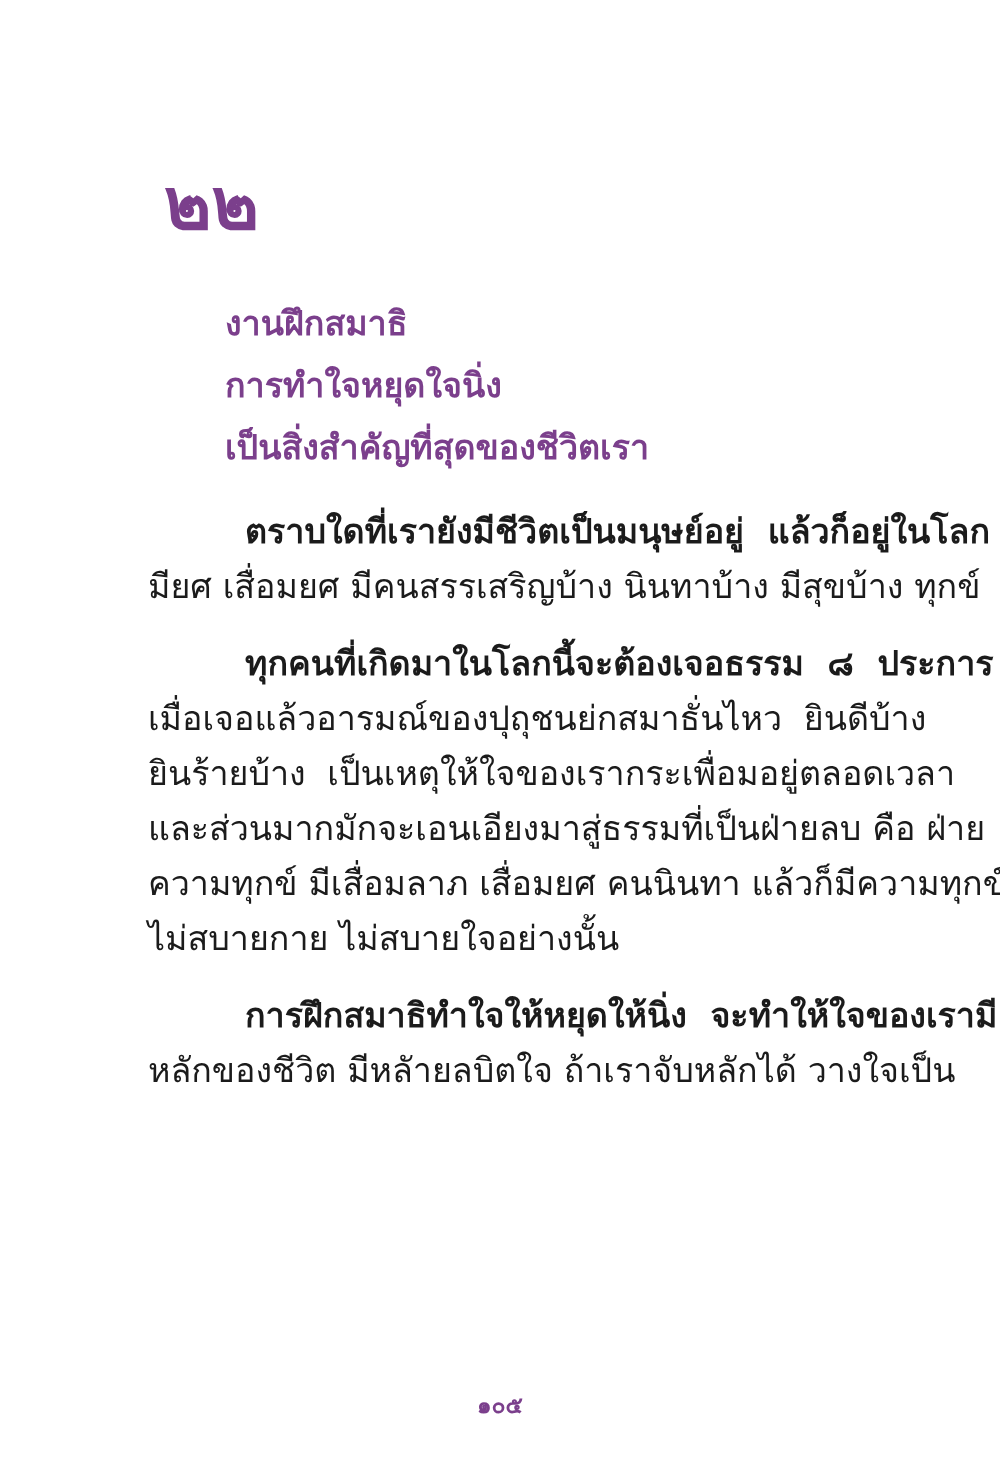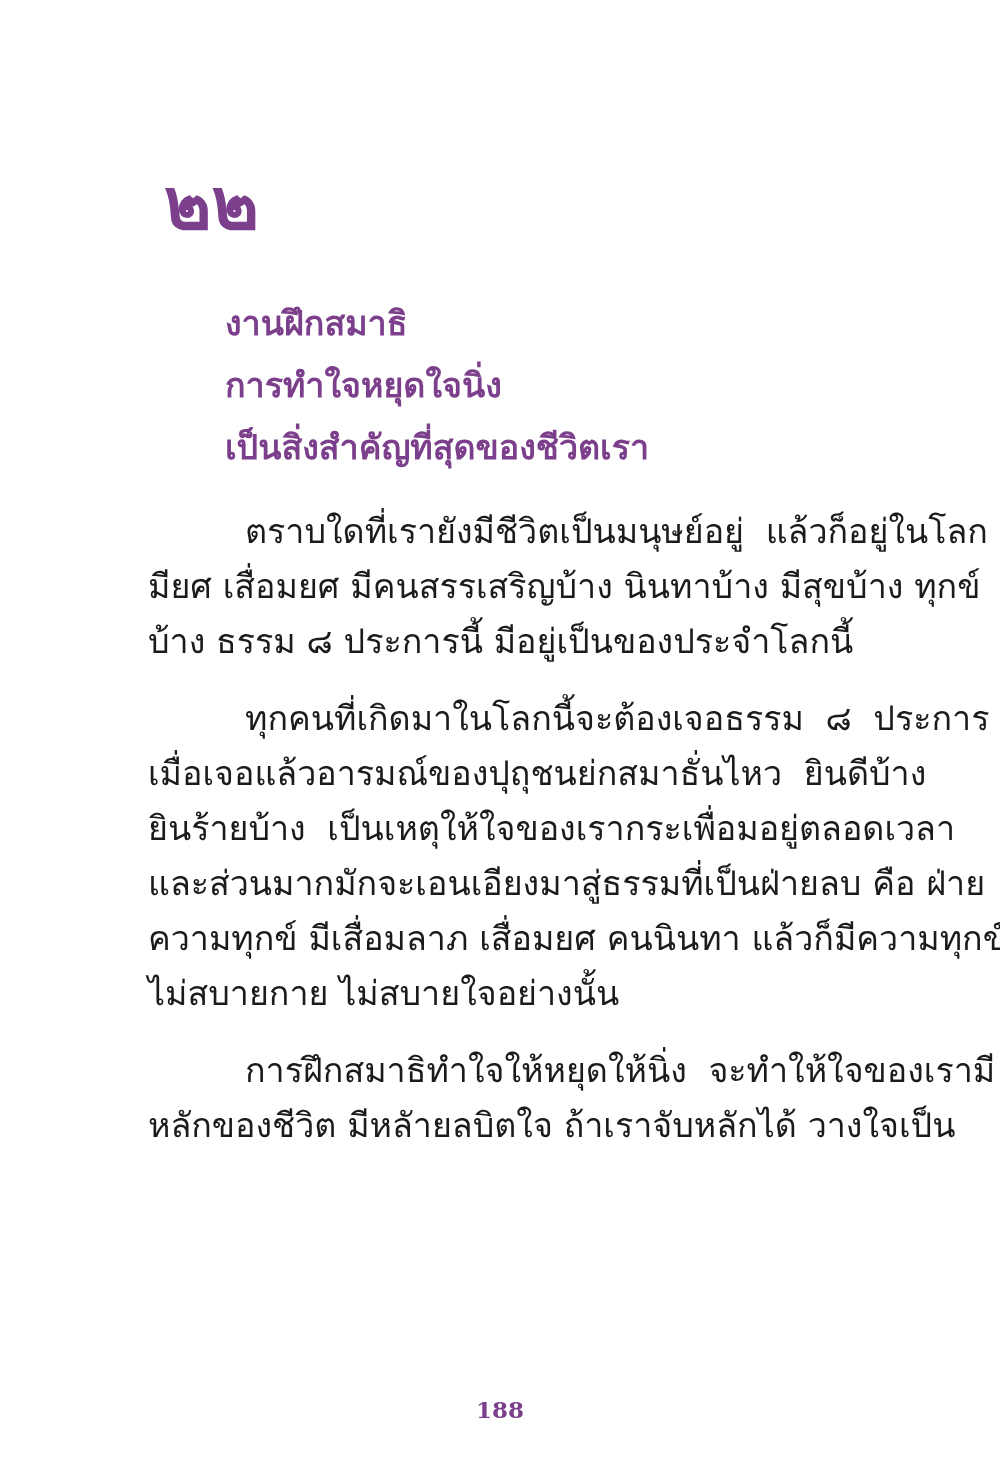--- a/index.html
+++ b/index.html
@@ -63,20 +63,21 @@
   .paragraph {
     margin-top: 22px;
   }
 
   .text-line {
     white-space: pre;
   }
 
   .text-line.indent {
     padding-left: 97px;
+    font-weight: bold;
   }
 
   .page-number {
     position: absolute;
     bottom: 56px;
     left: 0;
     width: 100%;
     text-align: center;
     font-size: 23px;
     font-weight: bold;
@@ -95,32 +96,31 @@
     <div class="subtitle" id="subtitle">
         <div class="text-line">งานฝึกสมาธิ</div>
         <div class="text-line">การทำใจหยุดใจนิ่ง</div>
         <div class="text-line">เป็นสิ่งสำคัญที่สุดของชีวิตเรา</div>
       </div>
 
     <div class="body-text" id="body-text">
         <div class="paragraph">
           <div class="text-line indent">ตราบใดที่เรายังมีชีวิตเป็นมนุษย์อยู่  แล้วก็อยู่ในโลก</div>
           <div class="text-line">มียศ เสื่อมยศ มีคนสรรเสริญบ้าง นินทาบ้าง มีสุขบ้าง ทุกข์</div>
-          <div class="text-line">บ้าง ธรรม ๘ ประการนี้ มีอยู่เป็นของประจำโลกนี้</div>
         </div>
         <div class="paragraph">
           <div class="text-line indent">ทุกคนที่เกิดมาในโลกนี้จะต้องเจอธรรม  ๘  ประการ</div>
           <div class="text-line">เมื่อเจอแล้วอารมณ์ของปุถุชนย่กสมาธั่นไหว  ยินดีบ้าง</div>
           <div class="text-line">ยินร้ายบ้าง  เป็นเหตุให้ใจของเรากระเพื่อมอยู่ตลอดเวลา</div>
           <div class="text-line">และส่วนมากมักจะเอนเอียงมาสู่ธรรมที่เป็นฝ่ายลบ คือ ฝ่าย</div>
           <div class="text-line">ความทุกข์ มีเสื่อมลาภ เสื่อมยศ คนนินทา แล้วก็มีความทุกข์</div>
           <div class="text-line">ไม่สบายกาย ไม่สบายใจอย่างนั้น</div>
         </div>
         <div class="paragraph">
           <div class="text-line indent">การฝึกสมาธิทำใจให้หยุดให้นิ่ง  จะทำให้ใจของเรามี</div>
           <div class="text-line">หลักของชีวิต มีหลัายลบิตใจ ถ้าเราจับหลักได้ วางใจเป็น</div>
         </div>
       </div>
 
   </div>
 
-  <div class="page-number">188</div>
+  <div class="page-number">๑๐๕</div>
 </div>
 
 </body></html>

